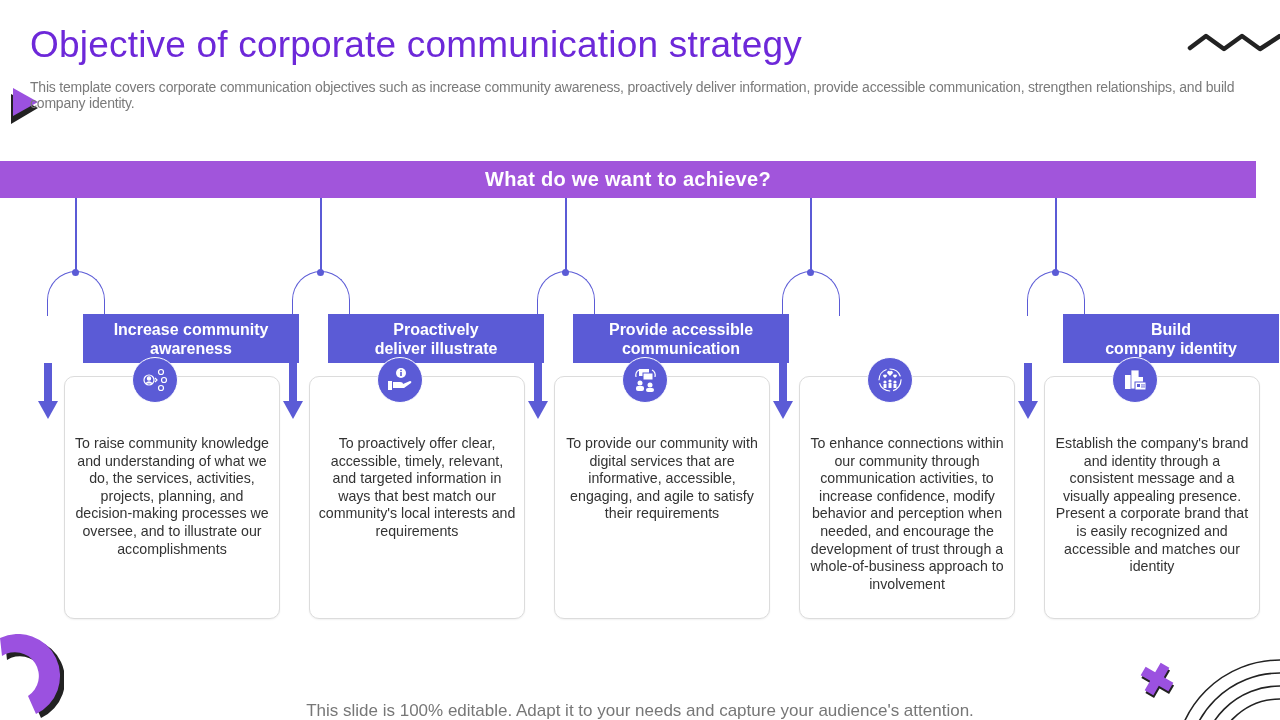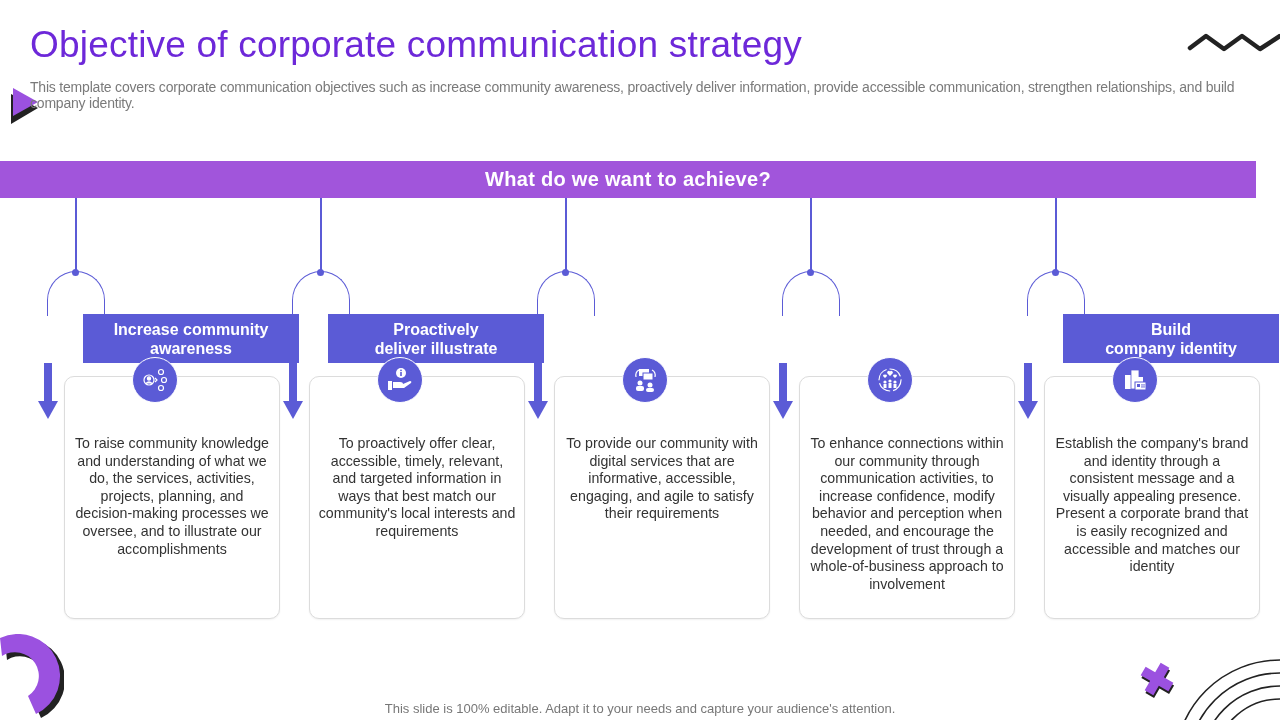--- a/index.html
+++ b/index.html
@@ -62,21 +62,21 @@
     .col .icon-circle {
       position: absolute; left: 85px; top: 159px; width: 46px; height: 46px; border-radius: 50%;
       background: #5B5BD6; border: 1.5px solid #ffffff;
       display: flex; align-items: center; justify-content: center;
       z-index: 2;
     }
     .col .arrow { position: absolute; left: -10px; top: 165px; z-index: 2; }
 
     .footer {
       position: absolute; left: 0; width: 1280px; top: 701px; text-align: center;
-      font-size: 13px; color: #777777;
+      font-size: 17px; color: #777777;
     }
   </style>
 </head>
 <body>
 
 <svg class="deco-play" width="34" height="40" viewBox="0 0 34 40">
   <polygon points="3,8 3,38 30,22" fill="#222222"></polygon>
   <polygon points="5,2 5,30 30,16" fill="#9B51E0"></polygon>
 </svg>
 
@@ -139,20 +139,22 @@
   </div>
 </div>
 
 <div class="col" style="left:537px;">
   <div class="vline"></div>
   <div class="arch"></div>
   <div class="dot"></div>
   <div class="card">
     <div class="card-text">To provide our community with digital  services that are informative, accessible, engaging, and agile to satisfy their requirements</div>
   </div>
+  <div class="head">Provide accessible
+communication</div>
   <svg class="arrow" width="22" height="58" viewBox="0 0 22 58">
     <rect x="7" y="0" width="8" height="44" fill="#5B5BD6"></rect>
     <polygon points="1,38 21,38 11,56" fill="#5B5BD6"></polygon>
   </svg>
   <div class="icon-circle">
     <svg width="30" height="30" viewBox="0 0 30 30">
       <rect x="9" y="4" width="10" height="7" fill="#fff"></rect>
         <rect x="13" y="8" width="10" height="7" fill="#fff" stroke="#5B5BD6" stroke-width="1"></rect>
       <path d="M6 12 q-1 -5 3 -7" stroke="#fff" fill="none" stroke-width="1.2"></path>
       <path d="M25 12 q1 -5 -3 -7" stroke="#fff" fill="none" stroke-width="1.2"></path>

